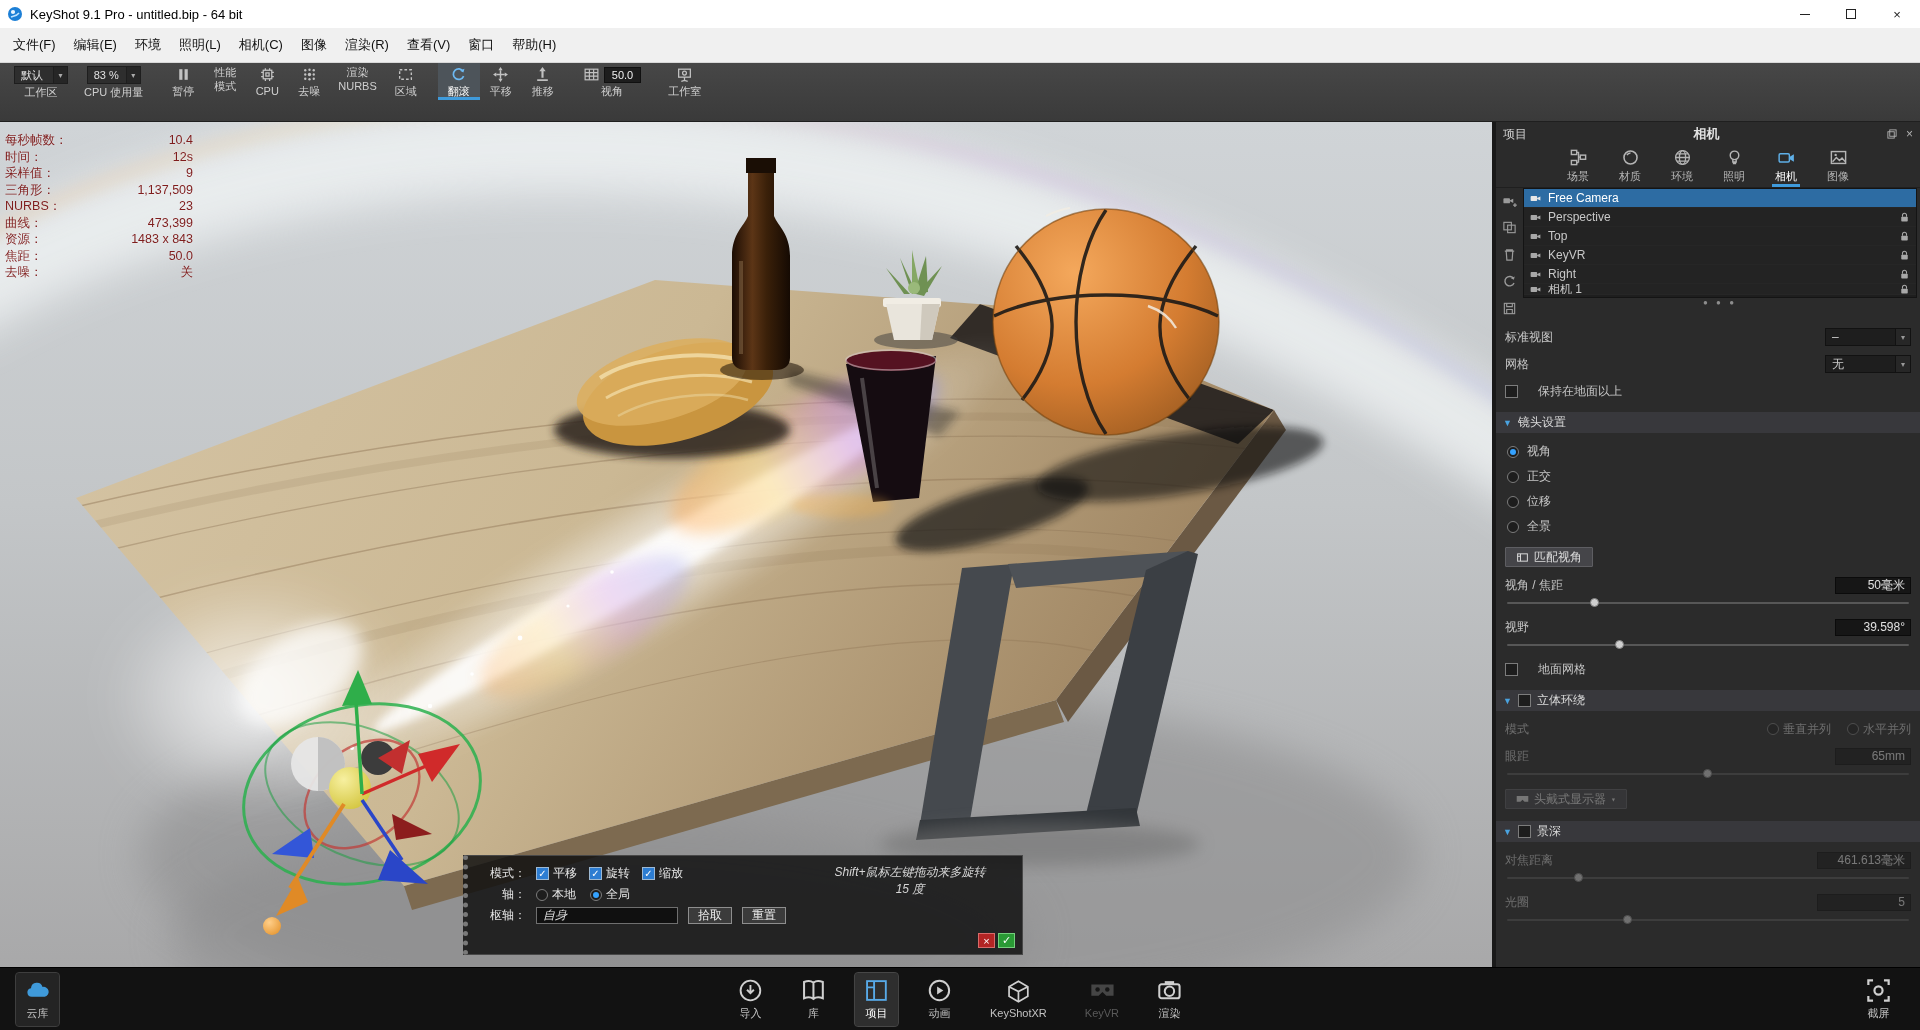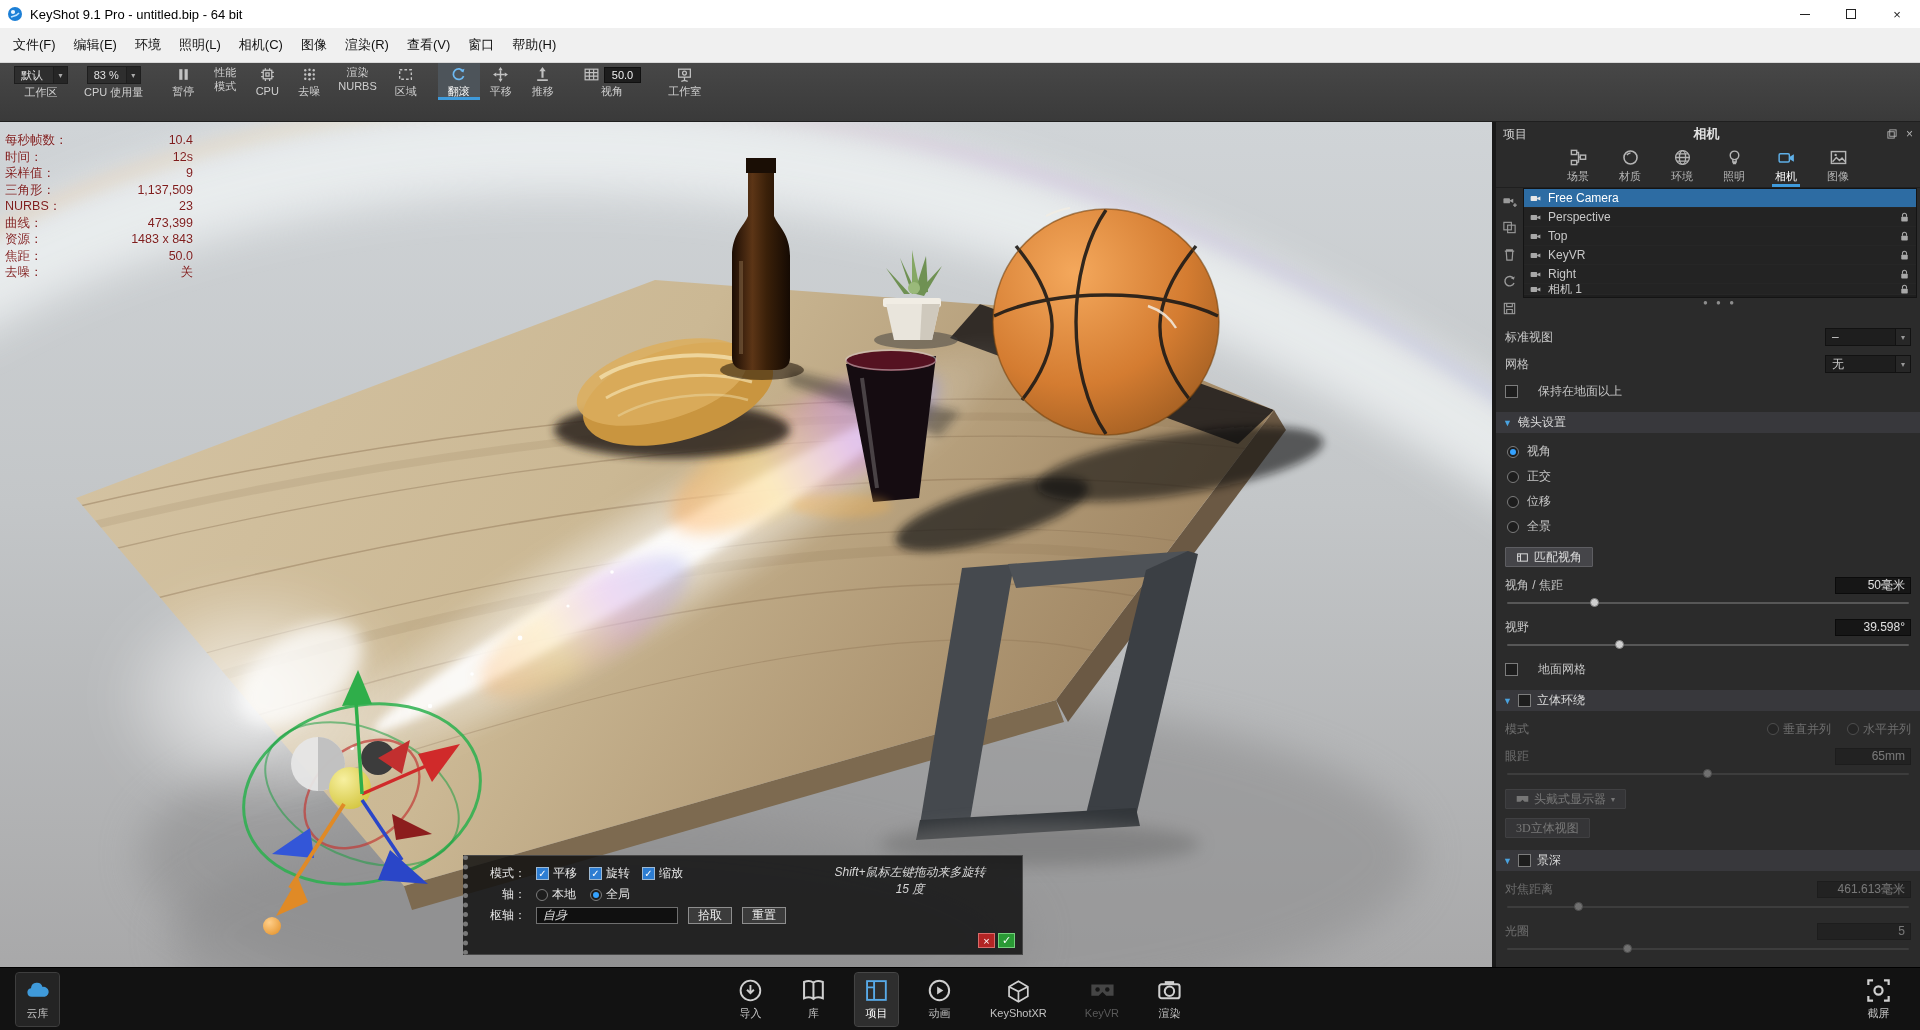--- a/index.html
+++ b/index.html
@@ -80,21 +80,21 @@
 .rp-row{display:flex;align-items:center;padding:0 9px;margin-top:9px;min-height:18px}
 .rp-row .lbl{flex:1}
 .dropdown{width:86px;height:18px;background:#1e1e1e;border:1px solid #121212;display:flex;align-items:center;color:#ccc}
 .dropdown .dd-val{flex:1;padding:0 6px}
 .dropdown .caret{width:15px;height:100%;display:flex;align-items:center;justify-content:center;color:#999;font-size:8px;background:#272727;border-left:1px solid #121212}
 .chk-row{display:flex;align-items:center;gap:20px;padding:0 9px;margin-top:10px}
 .section-header{height:21px;background:#38383c;display:flex;align-items:center;gap:6px;padding:0 7px;margin-top:12px;color:#dadada}
 .section-header .chev{color:#4aa3e0;font-size:9px}
 .radio-col{display:flex;flex-direction:column;gap:8px;padding:10px 11px 0}
 .radio-item{display:flex;align-items:center;gap:8px}
-.btn{background:#454549;border:1px solid #5e5e62;color:#ddd;height:20px;display:inline-flex;align-items:center;justify-content:center;gap:5px;padding:0 10px;font-size:12px;font-family:Liberation Serif, serif;border-radius:1px}
+.btn{background:#454549;border:1px solid #5e5e62;color:#ddd;height:20px;display:inline-flex;align-items:center;justify-content:center;gap:5px;padding:0 10px;font-size:12px;font-family:Liberation Mono, monospace;border-radius:1px}
 .btn .icon svg{width:13px;height:13px}
 .value-box{height:17px;background:#161616;border:1px solid #0b0b0b;color:#e0e0e0;display:flex;align-items:center;justify-content:flex-end;padding:0 5px}
 .w72{width:76px}.w92{width:94px}
 .slider{position:relative;height:12px;margin:3px 11px 0}
 .slider .track{position:absolute;left:0;right:0;top:5px;height:2px;background:#575757;border-radius:1px}
 .slider .handle{position:absolute;top:1px;width:9px;height:9px;border-radius:50%;background:#cfcfcf;border:1px solid #808080}
 .section-body.disabled{opacity:.42}
 .hrow{display:flex;gap:16px}
 
 #dock{height:63px;background:#121212;border-top:1px solid #000;position:relative;display:flex;align-items:center}
@@ -839,23 +839,20 @@
           <button class="btn">
             <span class="icon" id="hmd-ic">
                 <svg viewBox="0 0 18 12" fill="currentColor">
                   <path d="M1 1h16v8h-5.2L9 6.4 6.2 9H1z"></path>
                 </svg>
               </span>
             <span>头戴式显示器</span>
             <span style="font-size:8px">▾</span>
           </button>
         </div>
-        <div class="rp-row">
-          <button class="btn">3D立体视图</button>
-        </div>
       </div>
 
       <div class="section-header">
         <span class="chev">▼</span>
         <span class="checkbox"></span>
         <span>景深</span>
       </div>
       <div class="section-body disabled">
         <div class="rp-row">
           <span class="lbl">对焦距离</span>

